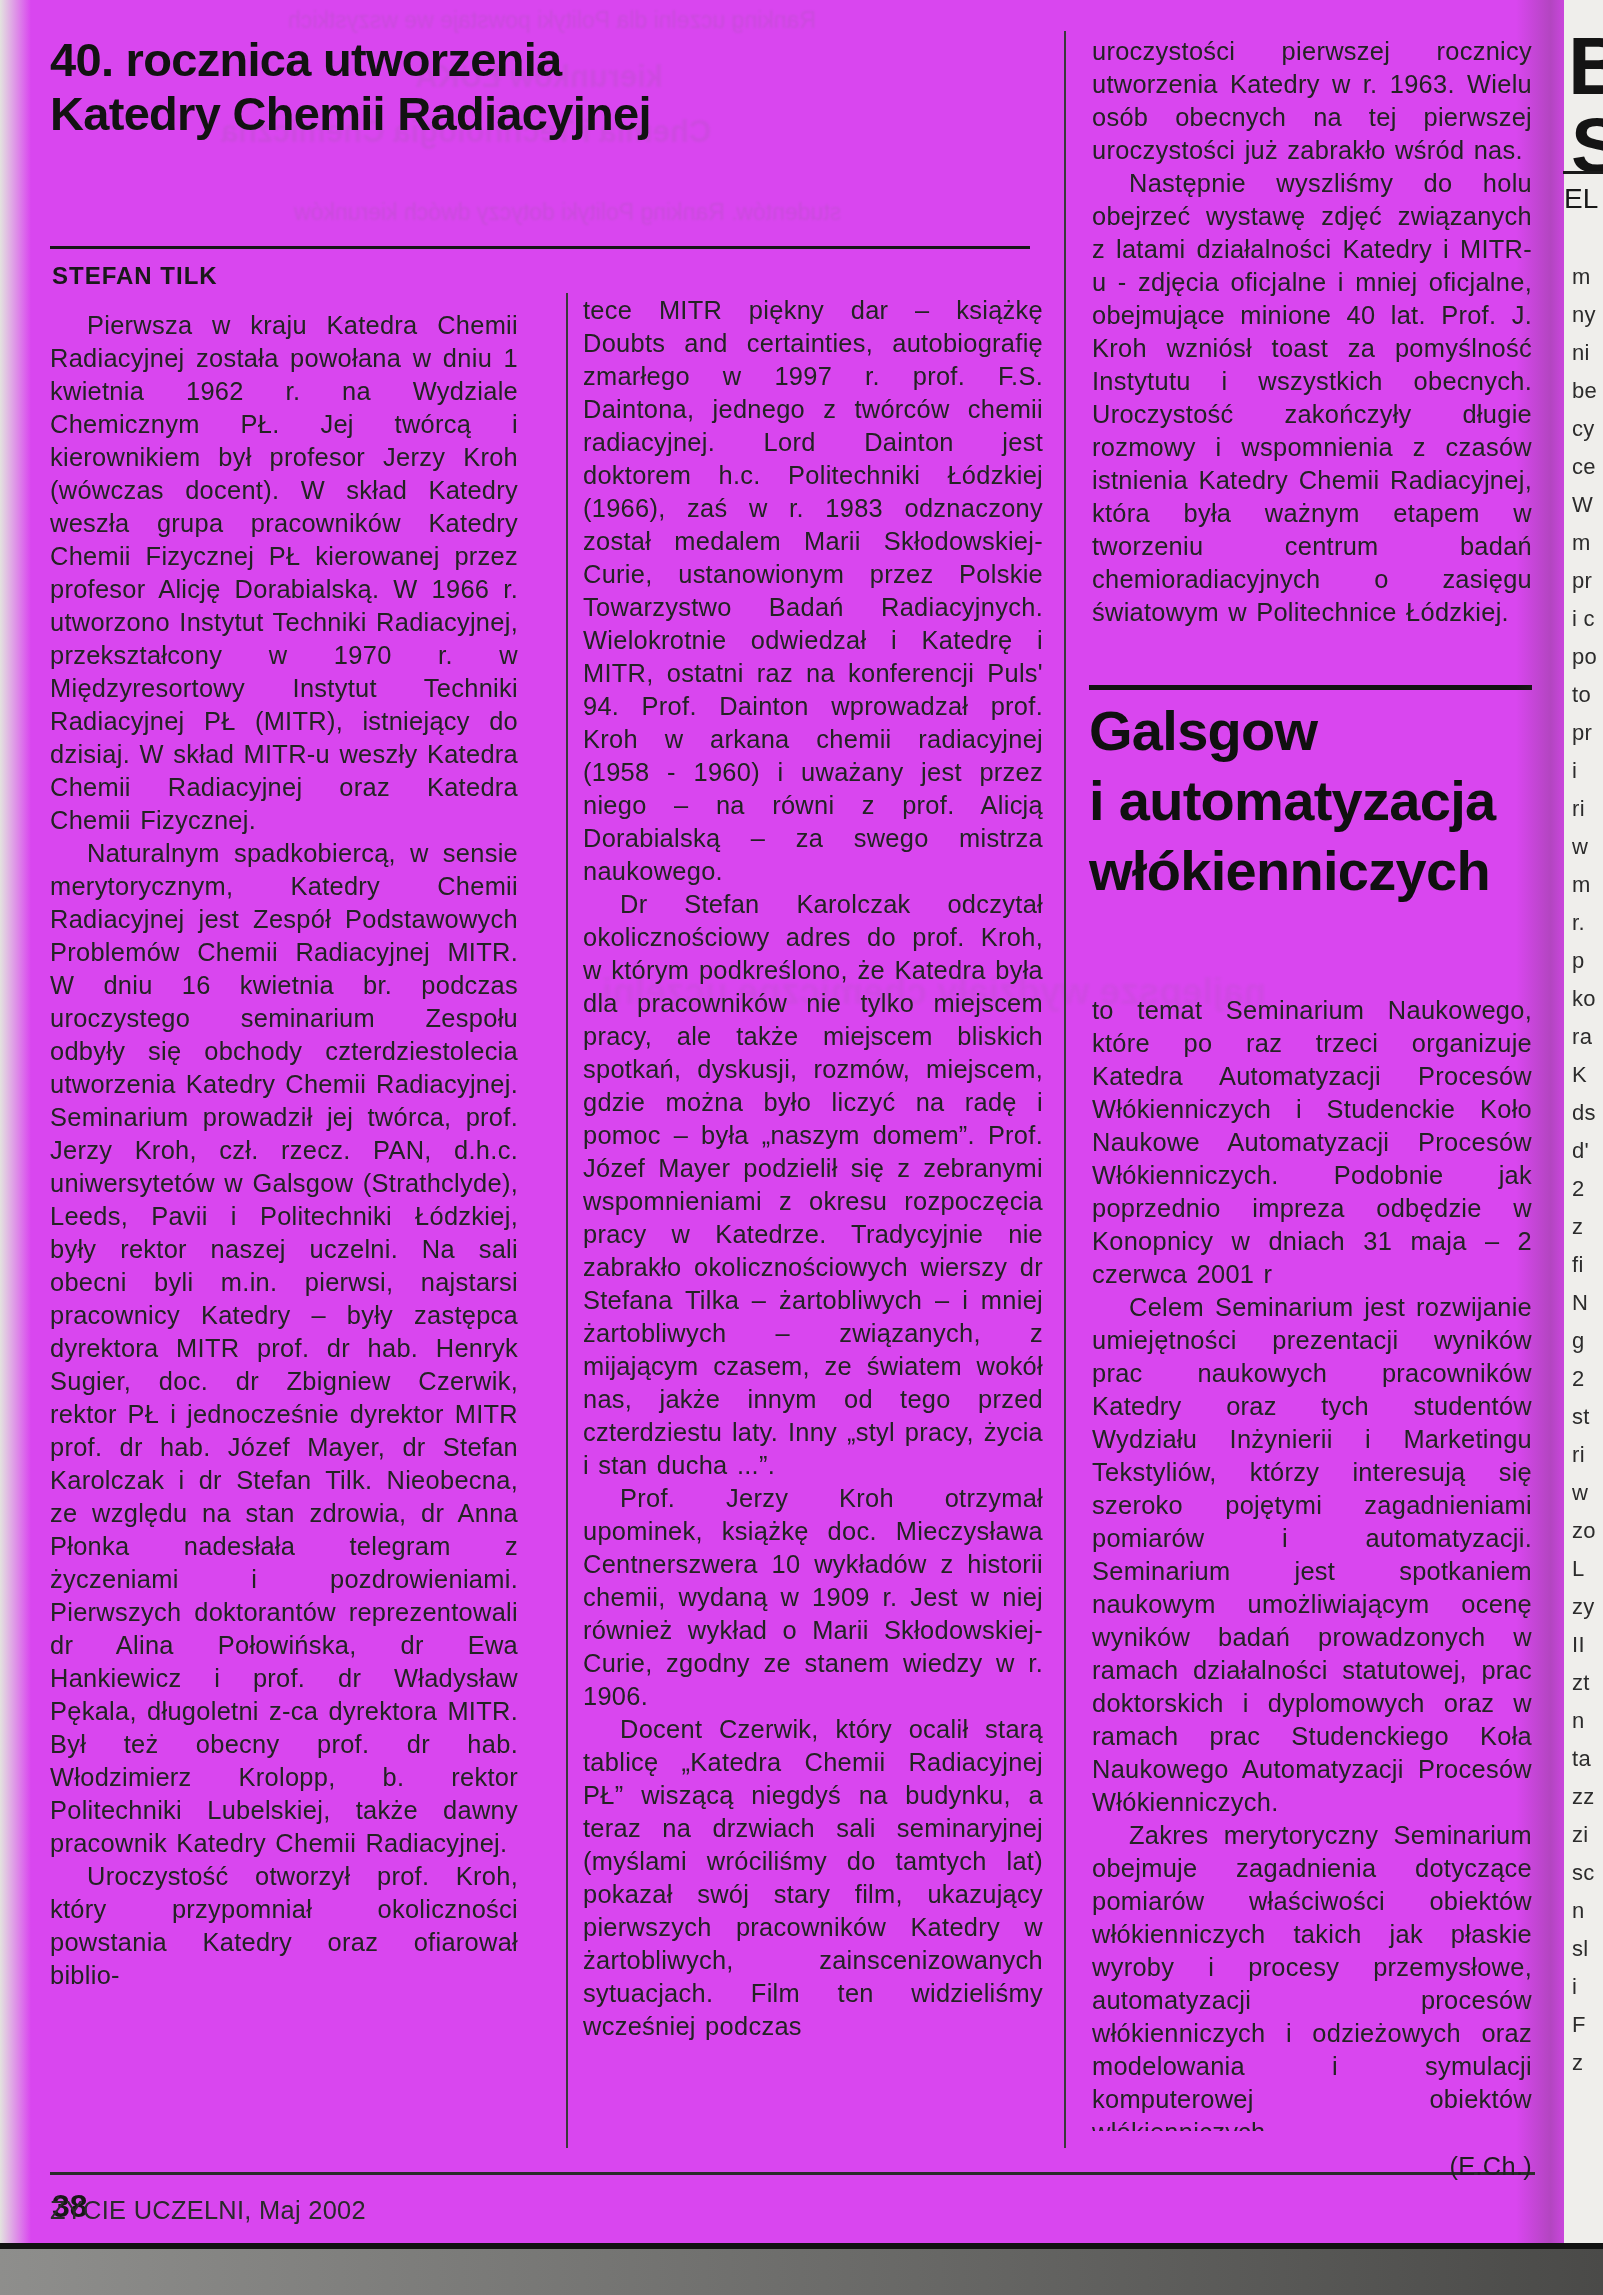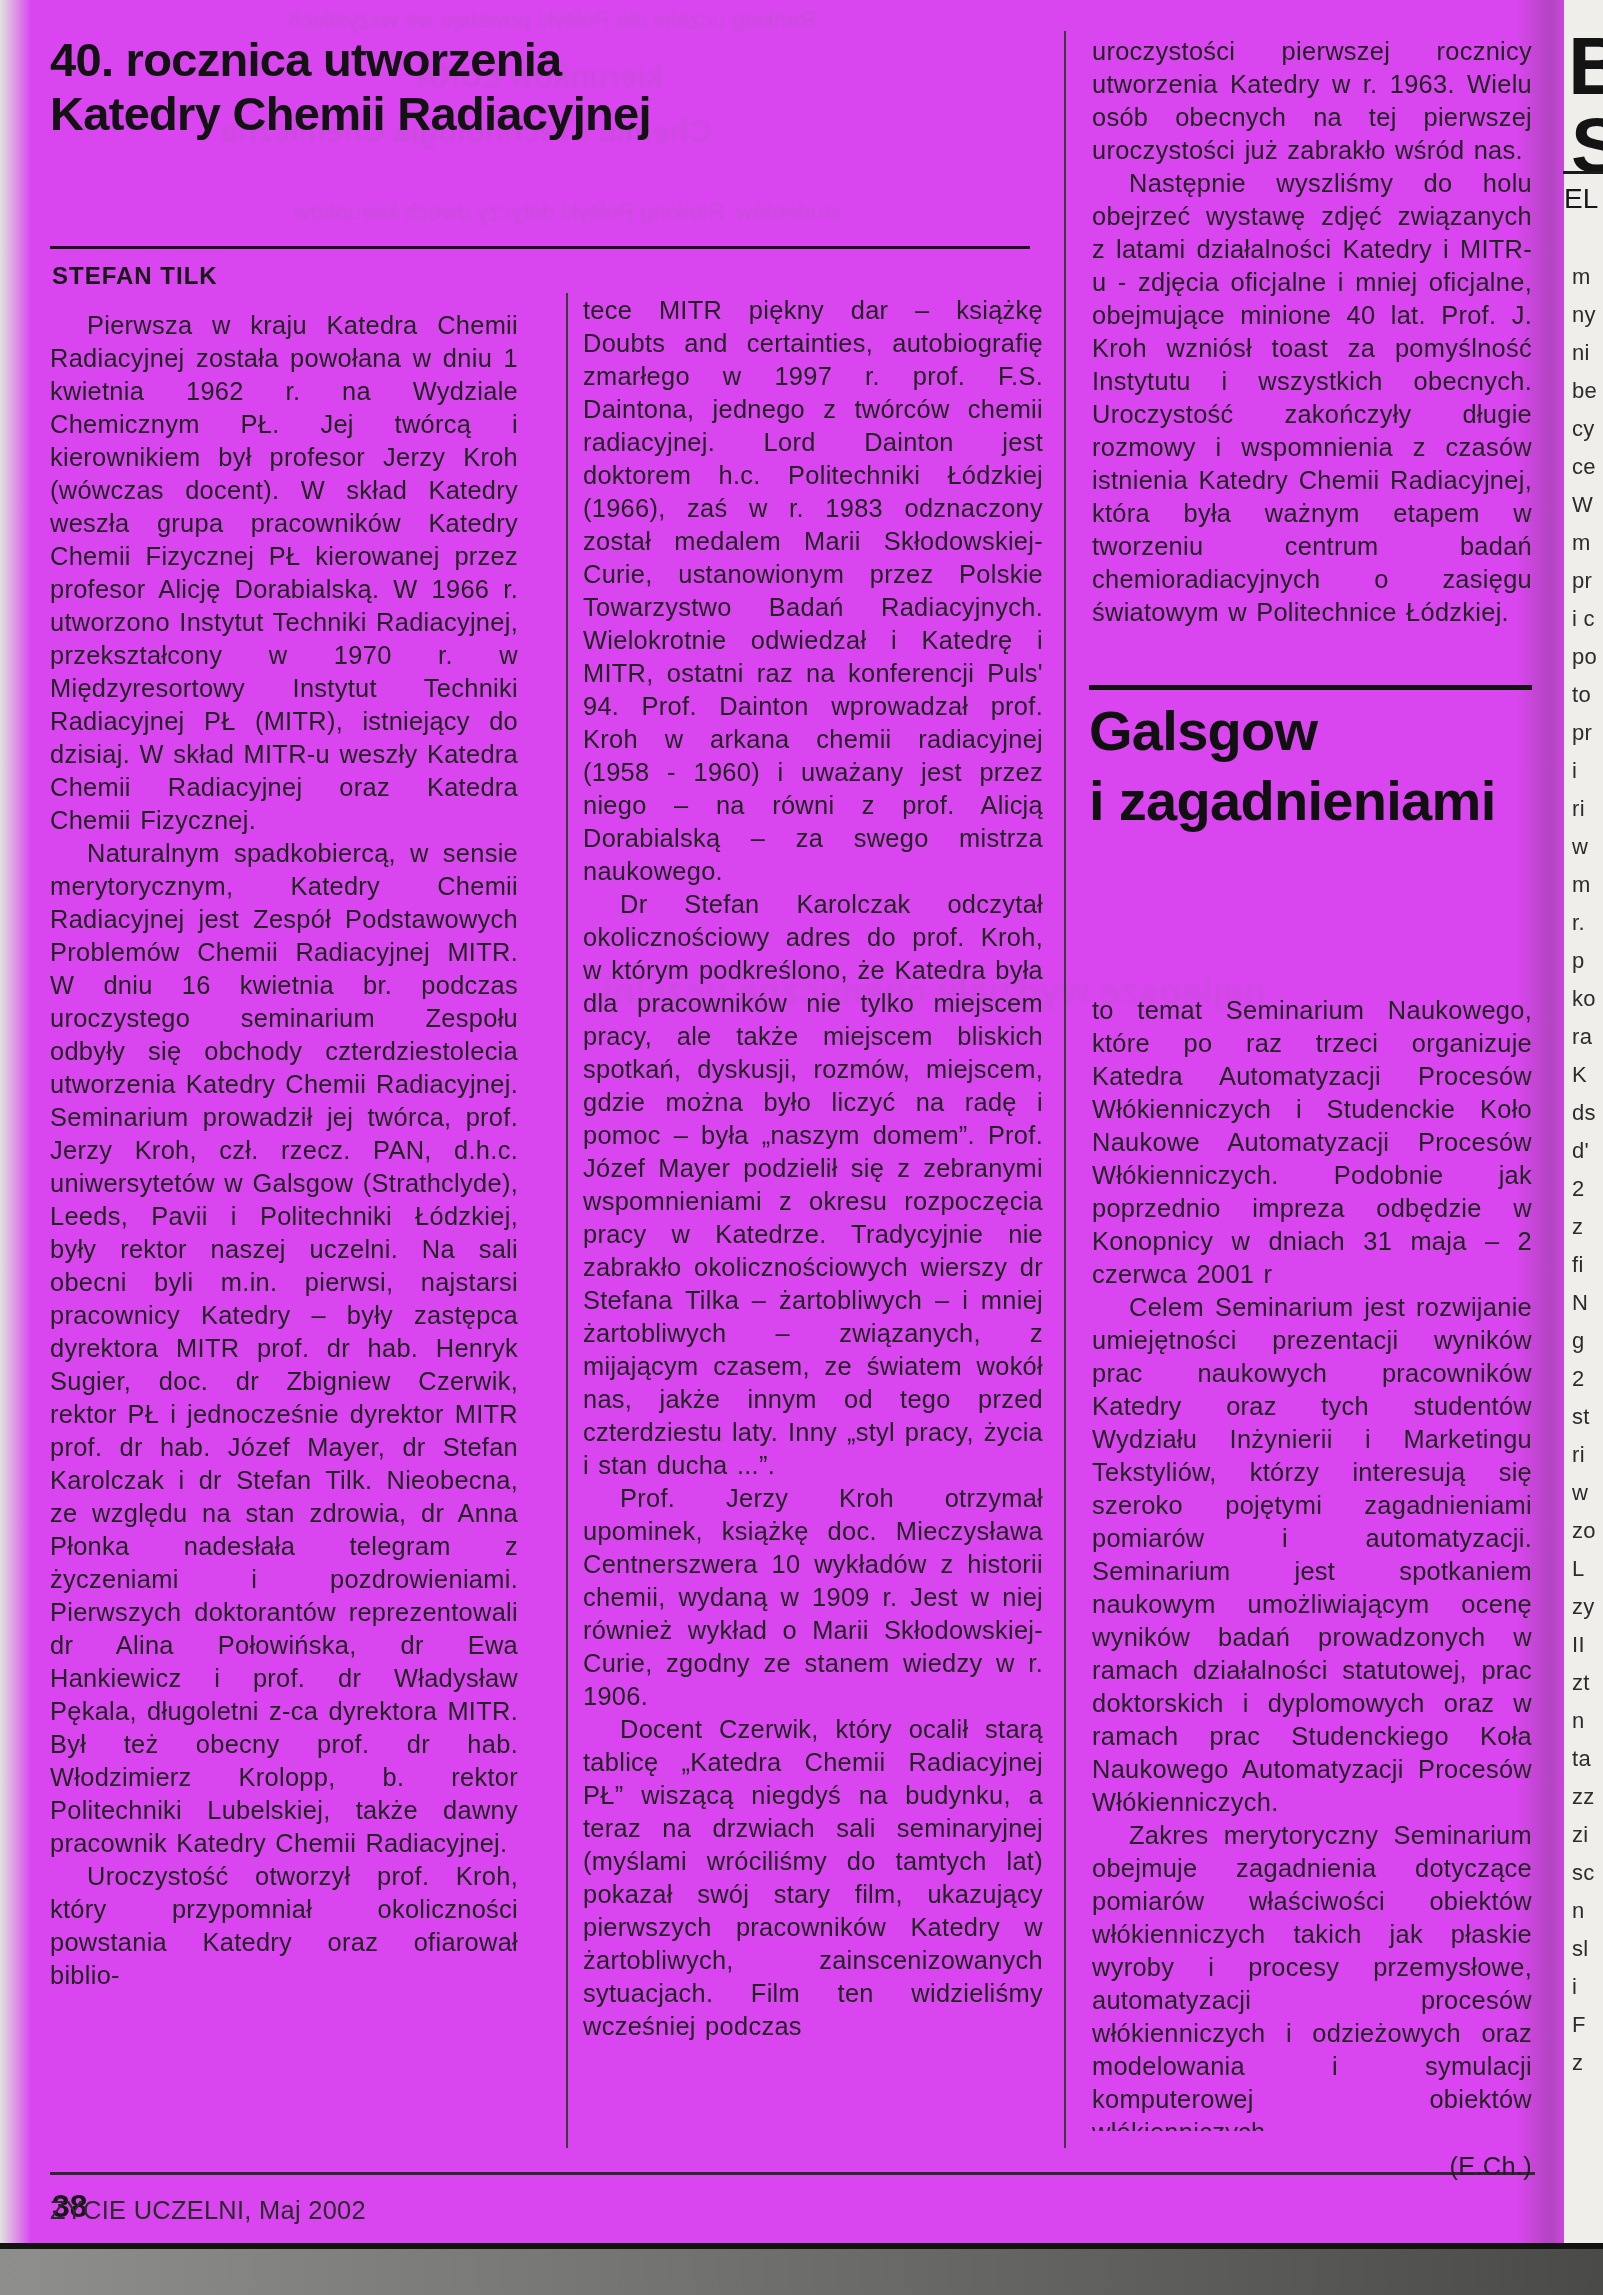--- a/index.html
+++ b/index.html
@@ -102,21 +102,22 @@
       <p class="para"><span>uroczystości pierwszej rocznicy utworzenia Katedry w r. 1963. Wielu osób obecnych na tej pierwszej uroczystości już zabrakło wśród nas.</span></p>
       <p class="para ind"><span>Następnie wyszliśmy do holu obejrzeć wystawę zdjęć związanych z latami działalności Katedry i MITR-u - zdjęcia oficjalne i mniej oficjalne, obejmujące minione 40 lat. Prof. J. Kroh wzniósł toast za pomyślność Instytutu i wszystkich obecnych. Uroczystość zakończyły długie rozmowy i wspomnienia z czasów istnienia Katedry Chemii Radiacyjnej, która była ważnym etapem w tworzeniu centrum badań chemioradiacyjnych o zasięgu światowym w Politechnice Łódzkiej.</span></p>
     </div>
 
   <div class="vrule vrule1"></div>
   <div class="vrule vrule2"></div>
 
   <div class="rule2"></div>
   <div class="h2">
     <div>Galsgow</div>
-    <div>i zagadnieniami</div>
+    <div>i automatyzacja</div>
+    <div>włókienniczych</div>
   </div>
   <div class="col col3bot">
   <p class="para"><span>to temat Seminarium Naukowego, które po raz trzeci organizuje Katedra Automatyzacji Procesów Włókienniczych i Studenckie Koło Naukowe </span><span class="it">Automatyzacji Procesów Włókienniczych</span><span>. Podobnie jak poprzednio impreza odbędzie w Konopnicy w dniach 31 maja – 2 czerwca 2001 r</span></p>
       <p class="para ind"><span>Celem Seminarium jest rozwijanie umiejętności prezentacji wyników prac naukowych pracowników Katedry oraz tych studentów Wydziału Inżynierii i Marketingu Tekstyliów, którzy interesują się szeroko pojętymi zagadnieniami pomiarów i automatyzacji. Seminarium jest spotkaniem naukowym umożliwiającym ocenę wyników badań prowadzonych w ramach działalności statutowej, prac doktorskich i dyplomowych oraz w ramach prac Studenckiego Koła Naukowego </span><span class="it">Automatyzacji Procesów Włókienniczych.</span></p>
       <p class="para ind"><span>Zakres merytoryczny Seminarium obejmuje zagadnienia dotyczące pomiarów właściwości obiektów włókienniczych takich jak płaskie wyroby i procesy przemysłowe, automatyzacji procesów włókienniczych i odzieżowych oraz modelowania i symulacji komputerowej obiektów włókienniczych.</span></p>
     </div>
 
   <div class="footer-rule"></div>
   <div class="page-number">38</div>
   <div class="footer-text">ŻYCIE UCZELNI,  Maj 2002</div>

